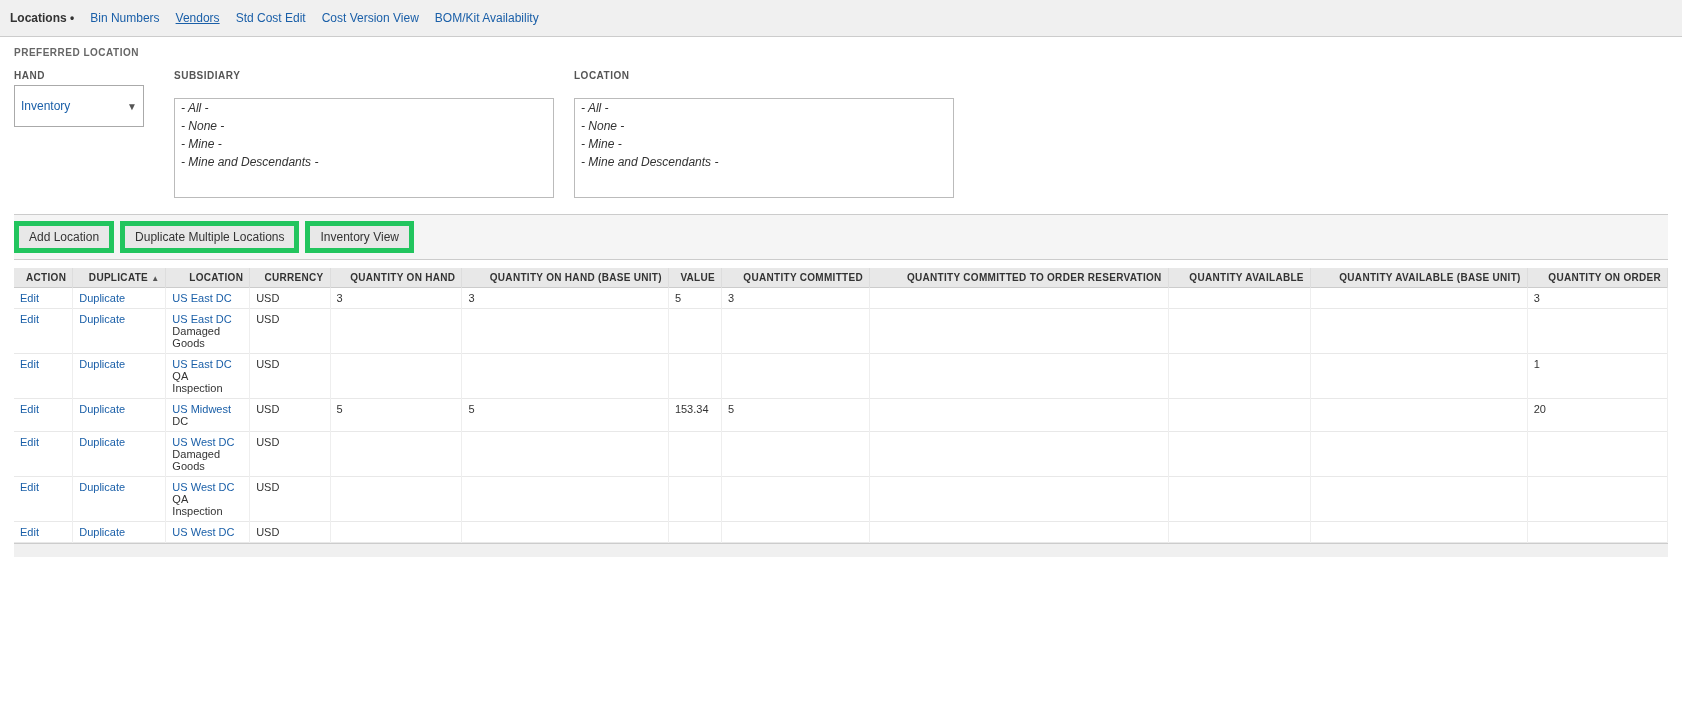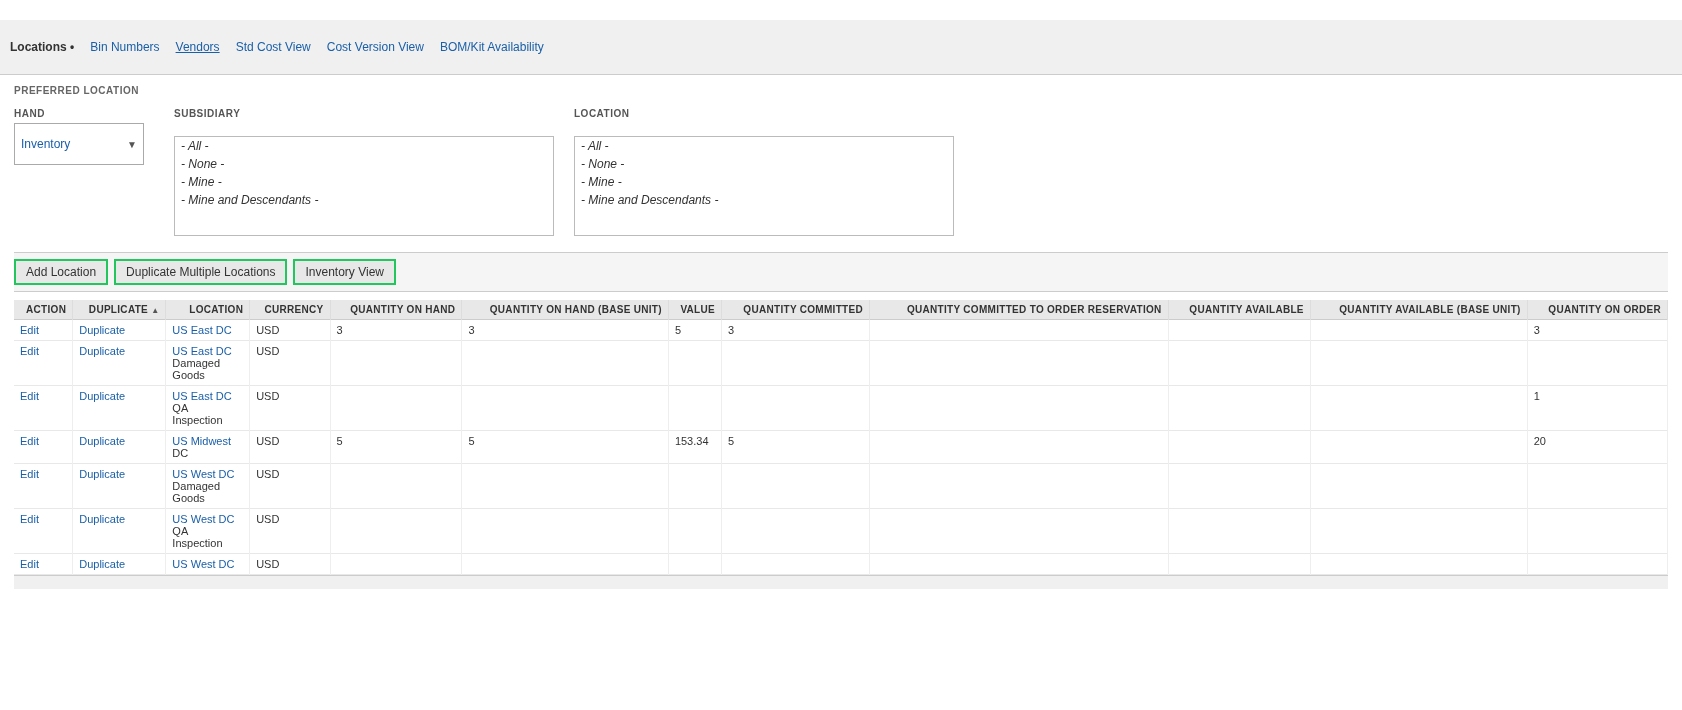--- a/index.html
+++ b/index.html
@@ -4,23 +4,22 @@
   <style>
     * { box-sizing: border-box; margin: 0; padding: 0; }
     body { font-family: Arial, sans-serif; font-size: 11px; color: #333; background: #fff; overflow-x: auto; }
 
     
     .top-nav {
       display: flex;
       align-items: center;
       background: #f0f0f0;
       border-bottom: 1px solid #ccc;
-      padding: 20px 10px;
+      padding: 11px 10px;
       gap: 16px;
-      margin-top: 20px;
     }
     .top-nav a {
       color: #1a5fa8;
       text-decoration: none;
       font-size: 12px;
       cursor: pointer;
     }
     .top-nav .active {
       font-weight: bold;
       color: #333;
@@ -111,21 +110,21 @@
       display: flex;
       gap: 6px;
       margin-bottom: 8px;
       padding: 6px 0;
       background: #f5f5f5;
       border-top: 1px solid #ccc;
       border-bottom: 1px solid #ccc;
     }
     .toolbar-btn {
       background: #e8e8e8;
-      border: 2px solid #22c55e;
+      border: 5px solid #22c55e;
       padding: 4px 10px;
       font-size: 12px;
       cursor: pointer;
       color: #333;
       font-family: Arial, sans-serif;
     }
 
     
     .data-table {
       width: 100%;
@@ -175,21 +174,21 @@
       height: 1px;
     }
   </style>
 </head>
 <body>
 
 <div class="top-nav">
   <a class="active">Locations •</a>
   <a>Bin Numbers</a>
   <a style="text-decoration:underline;">Vendors</a>
-  <a>Std Cost View</a>
+  <a>Std Cost Edit</a>
   <a>Cost Version View</a>
   <a>BOM/Kit Availability</a>
 </div>
 
 <div class="main-content">
 
   <div class="section-label">PREFERRED LOCATION</div>
 
   <div class="preferred-location-area">
 

